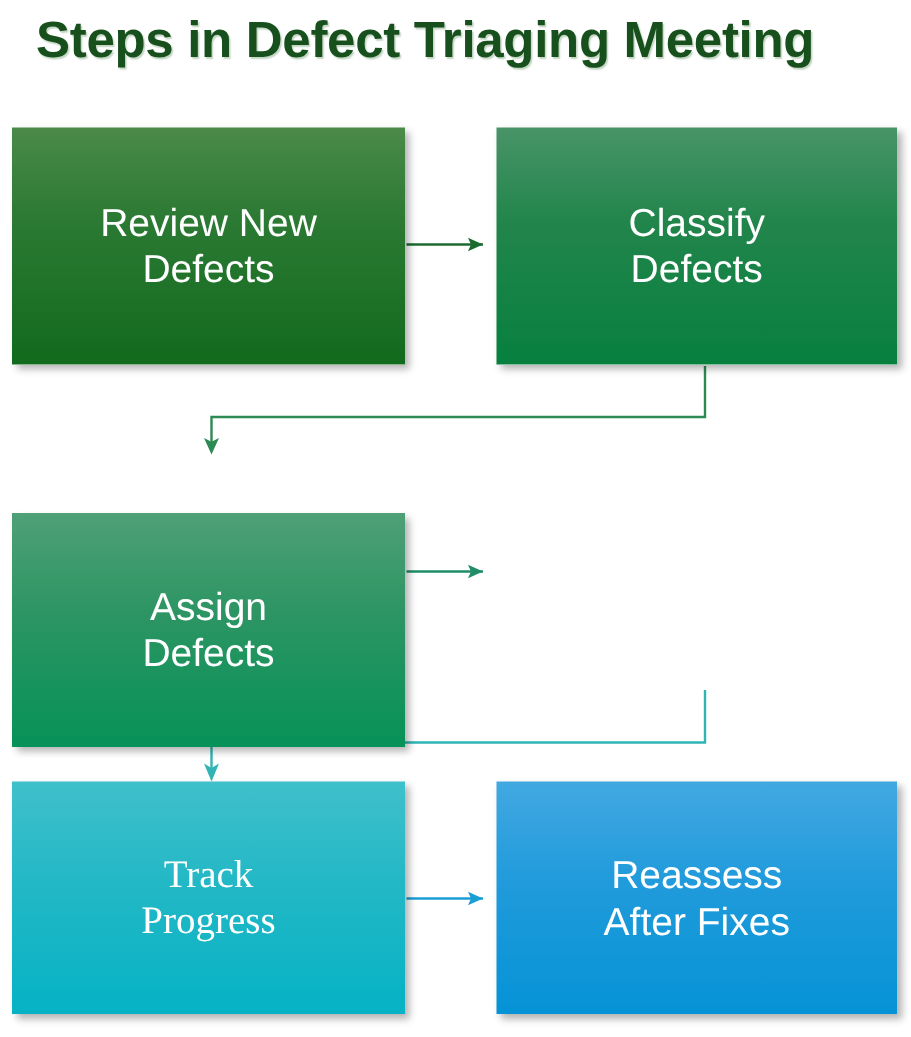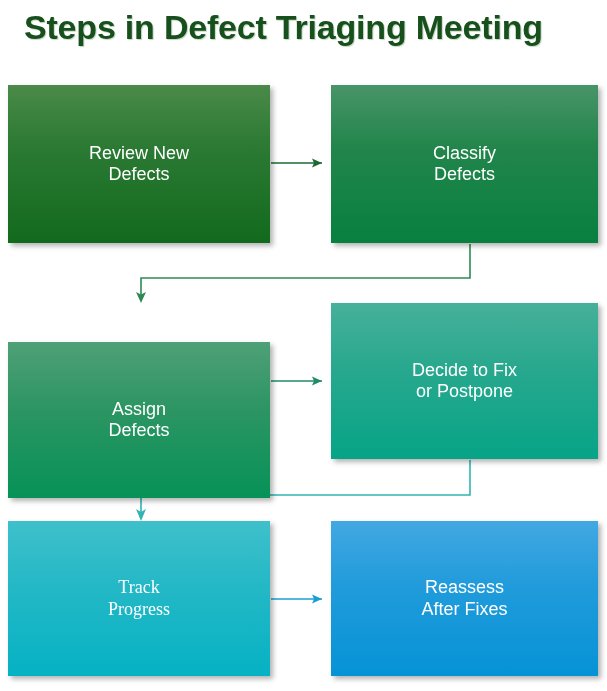--- a/index.html
+++ b/index.html
@@ -40,21 +40,21 @@
 
   
   .proc-box {
     position: absolute;
     box-sizing: border-box;
     display: flex;
     align-items: center;
     justify-content: center;
     text-align: center;
     color: #ffffff;
-    font-size: 18px;
+    font-size: 26px;
     line-height: 1.18;
     padding: 4px 10px;
     box-shadow: 3px 3px 5px rgba(0,0,0,0.30);
     cursor: default;
   }
   .proc-box .label {
     display: block;
     white-space: pre-line;
   }
 
@@ -125,24 +125,20 @@
   <div class="proc-box col-right row-1" id="box-classify">
     <span class="label">Classify
 Defects</span>
   </div>
 
   <div class="proc-box col-left row-2" id="box-assign">
     <span class="label">Assign
 Defects</span>
   </div>
 
-  <div class="proc-box col-right row-2" id="box-decide">
-    <span class="label">Decide to Fix
-or Postpone</span>
-  </div>
 
   <div class="proc-box col-left row-3" id="box-track">
     <span class="label">Track
 Progress</span>
   </div>
 
   <div class="proc-box col-right row-3" id="box-reassess">
     <span class="label">Reassess
 After Fixes</span>
   </div>

